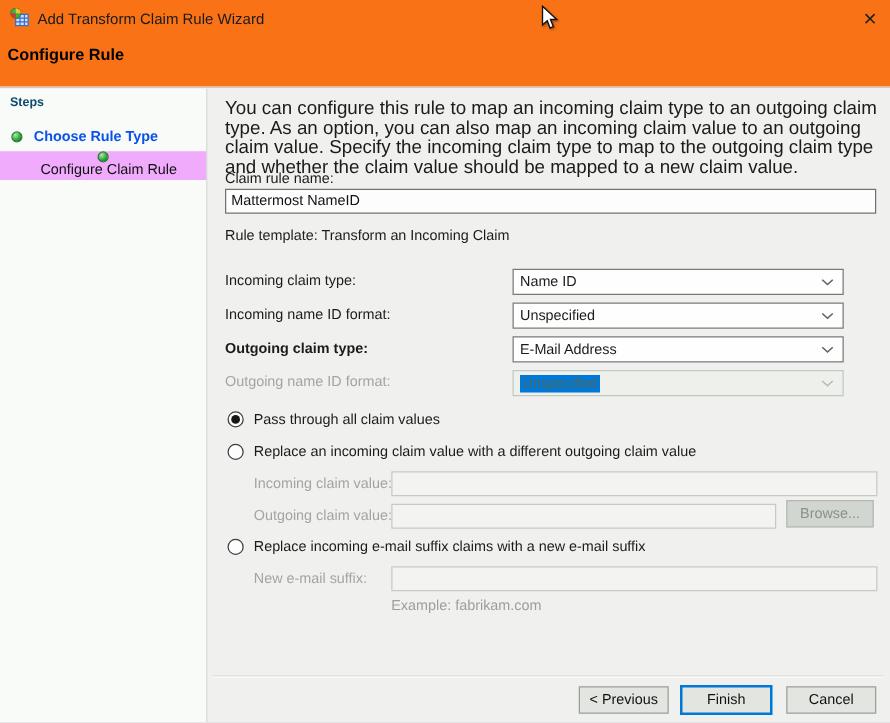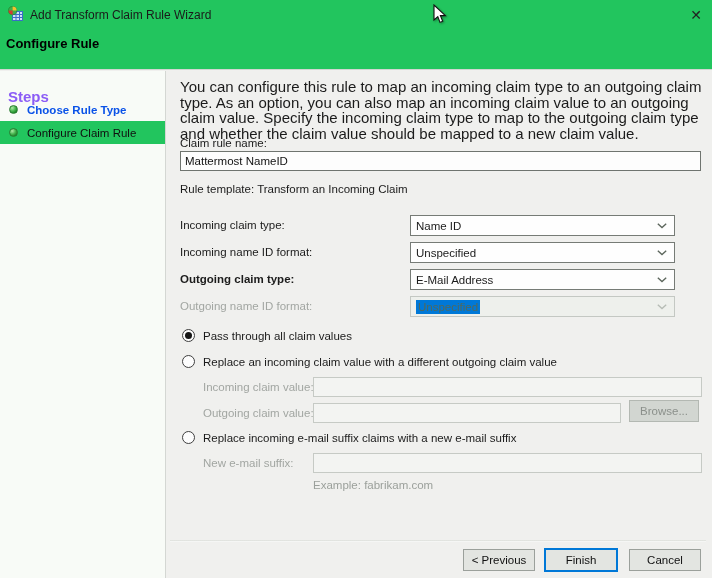--- a/index.html
+++ b/index.html
@@ -3,32 +3,32 @@
 <meta charset="utf-8">
 <style>
   html,body{margin:0;padding:0;background:#d9d9d9;}
   *{box-sizing:border-box;}
   #app{
     position:relative;width:712px;height:578px;background:#f0f0ee;
     font-family:"Liberation Sans","DejaVu Sans",sans-serif;
     font-size:11.5px;color:#1b1b1b;overflow:hidden;
   }
   
-  .header{position:absolute;left:0;top:0;width:712px;height:70px;background:#22c55e;border-bottom:1px solid #d3d6d2;}
+  .header{position:absolute;left:0;top:0;width:712px;height:70px;background:#f97316;border-bottom:1px solid #d3d6d2;}
   .win-icon{position:absolute;left:8px;top:6px;width:16px;height:16px;}
   .win-title{position:absolute;left:30px;top:8px;font-size:12px;color:#1a1a1a;white-space:nowrap;}
   .close-btn{position:absolute;left:684px;top:4px;width:24px;height:22px;display:flex;align-items:center;justify-content:center;font-size:14px;color:#222;cursor:default;}
   .page-title{position:absolute;left:6px;top:36px;font-size:13px;font-weight:bold;color:#000;}
   .cursor{position:absolute;left:433px;top:4px;filter:drop-shadow(1.5px 1.5px 1px rgba(0,0,0,.35));}
   
   .sidebar{position:absolute;left:0;top:71px;width:166px;height:507px;background:#f8fbf7;border-right:1px solid #d4d7d3;}
-  .steps-heading{position:absolute;left:8px;top:6px;font-weight:bold;font-size:15px;color:#8b5cf6;margin-top:11px;}
+  .steps-heading{position:absolute;left:8px;top:6px;font-weight:bold;font-size:10px;color:#0c4a6e;}
   .step-row{position:absolute;left:0;width:165px;height:23px;display:flex;align-items:center;padding-left:9px;}
   .step-row.row-0{top:27px;}
-  .step-row.row-1{top:50px;background:#22c55e;}
+  .step-row.row-1{top:50px;background:#f0abfc;flex-direction:column;}
   .step-dot{width:9px;height:9px;border-radius:50%;margin-right:9px;flex:0 0 9px;
     background:radial-gradient(circle at 32% 28%, #aeeaa6 0%, #49b551 45%, #1f8a29 75%, #14621c 100%);
     border:1px solid #2c7d33;}
   .step-label{white-space:nowrap;font-size:11.5px;}
   .step-row.row-0 .step-label{color:#0a52e8;font-weight:bold;}
   .step-row.row-1 .step-label{color:#101010;}
   
   .intro{position:absolute;left:180px;top:79px;width:528px;font-size:15px;line-height:15.5px;color:#1b1b1b;}
   .lbl{position:absolute;white-space:nowrap;color:#1b1b1b;}
   .lbl.disabled{color:#a2a6a2;}

